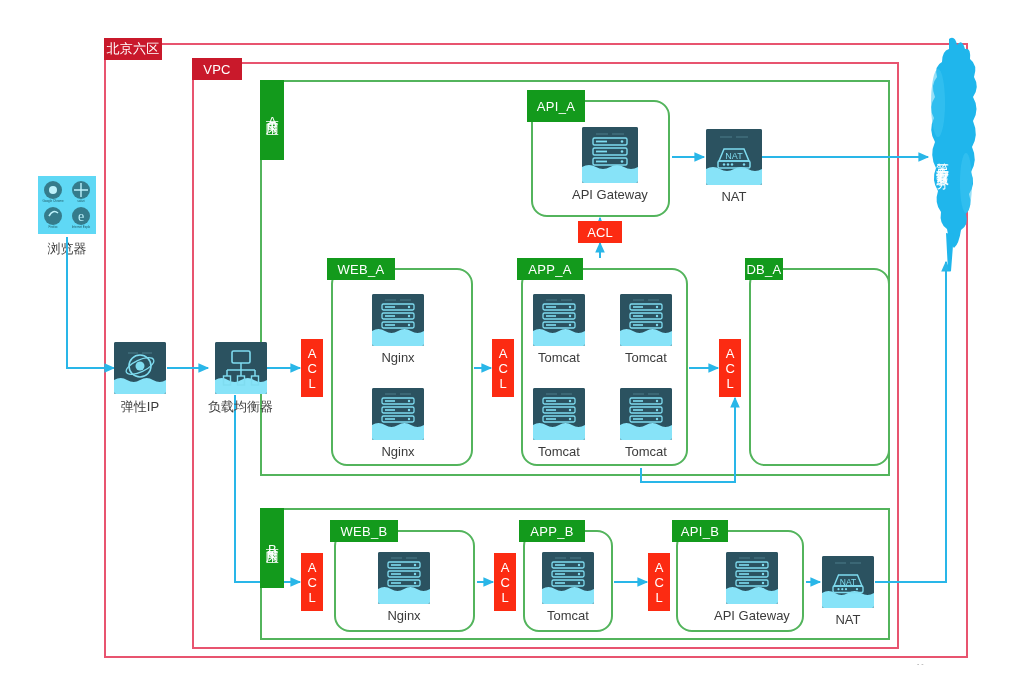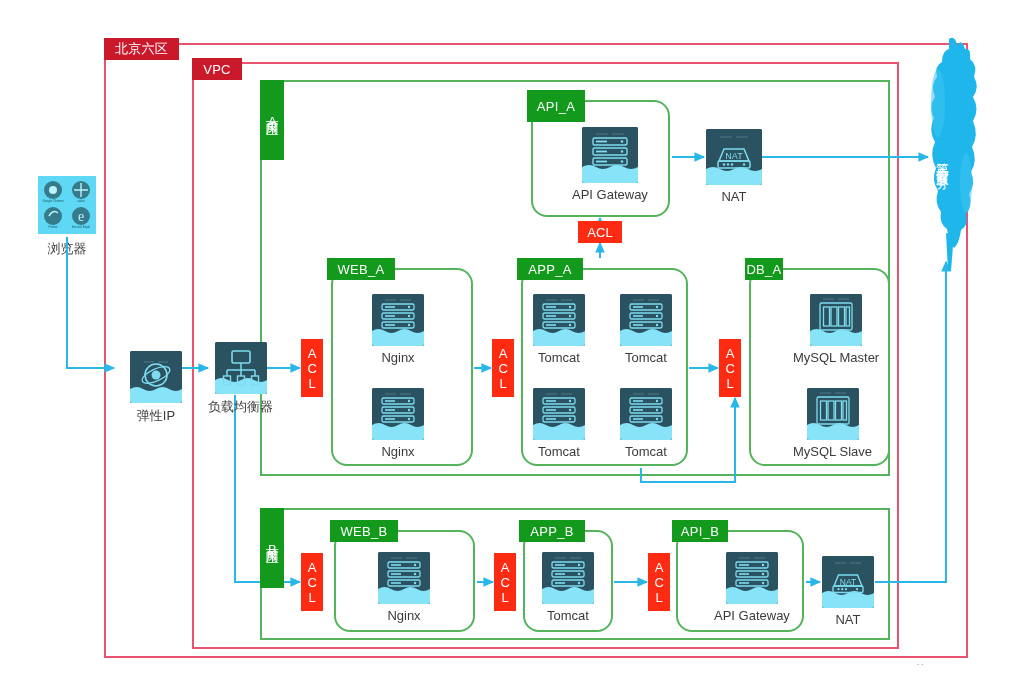--- a/index.html
+++ b/index.html
@@ -114,21 +114,21 @@
 </head>
 <body>
 
 <div id="canvas">
 
   <div class="frame frame-pink" style="left:104px; top:43px; width:864px; height:615px;"></div>
   <div class="frame frame-pink" style="left:192px; top:62px; width:707px; height:587px;"></div>
   <div class="frame frame-green" style="left:260px; top:80px; width:630px; height:396px;"></div>
   <div class="frame frame-green" style="left:260px; top:508px; width:630px; height:132px;"></div>
 
-  <div class="tag tag-red" style="left:104px; top:38px; width:75px; height:22px;">
+  <div class="tag tag-red" style="left:104px; top:38px; width:58px; height:22px;">
     <span>北京六区</span>
   </div>
   <div class="tag tag-red" style="left:192px; top:58px; width:50px; height:22px;">
     <span>VPC</span>
   </div>
   <div class="tag tag-green tag-vert" style="left:260px; top:80px; width:24px; height:80px;">
     <span>可用区A</span>
   </div>
   <div class="tag tag-green tag-vert" style="left:260px; top:508px; width:24px; height:80px;">
     <span>可用区B</span>
@@ -227,21 +227,21 @@
       <circle cx="43" cy="40" r="9" fill="#2e6b78" opacity=".85"></circle>
       <text x="43" y="45" font-size="14" font-family="Liberation Serif, serif" fill="#bdf1fb" text-anchor="middle">e</text>
       <text x="15" y="26" font-size="3" fill="#1f5a66" text-anchor="middle">Google Chrome</text>
       <text x="43" y="26" font-size="3" fill="#1f5a66" text-anchor="middle">safari</text>
       <text x="15" y="52" font-size="3" fill="#1f5a66" text-anchor="middle">Firefox</text>
       <text x="43" y="52" font-size="3" fill="#1f5a66" text-anchor="middle">Internet Explo</text>
     </svg>
   </div>
   <div class="browser-cap" style="left:38px; top:240px; width:58px; text-align:center;">浏览器</div>
 
-  <div class="node node-50" style="left:130px; top:342px;margin-top:9px;">
+  <div class="node node-50" style="left:114px; top:342px;">
     <div class="glyph">
       <svg viewBox="0 0 52 52">
         <rect width="52" height="52" fill="#2b5260"></rect>
         <path d="M0 38 q7 -4 13 0 q7 4 13 0 q7 -4 13 0 q7 4 13 0 L52 52 L0 52 Z" fill="#87e3f8"></path>
         <circle cx="26" cy="24" r="11" fill="none" stroke="#7fdcf0" stroke-width="1.6"></circle>
         <circle cx="26" cy="24" r="4.5" fill="#7fdcf0"></circle>
         <ellipse cx="26" cy="24" rx="15" ry="6" fill="none" stroke="#7fdcf0" stroke-width="1.3" transform="rotate(-25 26 24)"></ellipse>
         <path d="M14 11 h10 M28 11 h10" stroke="#4d7d8a" stroke-width="1.2"></path>
       </svg>
     </div>
@@ -444,55 +444,21 @@
           <circle cx="37" cy="13" r="1.2"></circle>
           <circle cx="37" cy="22" r="1.2"></circle>
           <circle cx="37" cy="31" r="1.2"></circle>
         </g>
         <path d="M13 6 h11 M28 6 h11" stroke="#4d7d8a" stroke-width="1"></path>
       </svg>
     </div>
     <div class="cap">Tomcat</div>
   </div>
 
-  <div class="node node-50" style="left:793px; top:294px;">
-    <div class="glyph">
-      <svg viewBox="0 0 52 52">
-        <rect width="52" height="52" fill="#2b5260"></rect>
-        <path d="M0 37 q6.5 -4 13 0 q6.5 4 13 0 q6.5 -4 13 0 q6.5 4 13 0 L52 52 L0 52 Z" fill="#87e3f8"></path>
-        <rect x="10" y="9" width="32" height="27" rx="1.6" fill="none" stroke="#7fdcf0" stroke-width="1.3"></rect>
-        <g fill="none" stroke="#7fdcf0" stroke-width="1.3">
-          <rect x="13.5" y="13" width="6" height="19"></rect>
-          <rect x="21" y="13" width="6" height="19"></rect>
-          <rect x="28.5" y="13" width="6" height="19"></rect>
-          <rect x="36" y="13" width="3.5" height="19"></rect>
-        </g>
-        <path d="M13 5 h11 M28 5 h11" stroke="#4d7d8a" stroke-width="1"></path>
-      </svg>
-    </div>
-    <div class="cap">MySQL Master</div>
-  </div>
-
-  <div class="node node-50" style="left:793px; top:388px;">
-    <div class="glyph">
-      <svg viewBox="0 0 52 52">
-        <rect width="52" height="52" fill="#2b5260"></rect>
-        <path d="M0 37 q6.5 -4 13 0 q6.5 4 13 0 q6.5 -4 13 0 q6.5 4 13 0 L52 52 L0 52 Z" fill="#87e3f8"></path>
-        <rect x="10" y="9" width="32" height="27" rx="1.6" fill="none" stroke="#7fdcf0" stroke-width="1.3"></rect>
-        <g fill="none" stroke="#7fdcf0" stroke-width="1.3">
-          <rect x="13.5" y="13" width="6" height="19"></rect>
-          <rect x="21" y="13" width="6" height="19"></rect>
-          <rect x="28.5" y="13" width="6" height="19"></rect>
-          <rect x="36" y="13" width="3.5" height="19"></rect>
-        </g>
-        <path d="M13 5 h11 M28 5 h11" stroke="#4d7d8a" stroke-width="1"></path>
-      </svg>
-    </div>
-    <div class="cap">MySQL Slave</div>
-  </div>
+
 
   <div class="node node-50" style="left:378px; top:552px;">
     <div class="glyph">
       <svg viewBox="0 0 52 52">
         <rect width="52" height="52" fill="#2b5260"></rect>
         <path d="M0 37 q6.5 -4 13 0 q6.5 4 13 0 q6.5 -4 13 0 q6.5 4 13 0 L52 52 L0 52 Z" fill="#87e3f8"></path>
         <g fill="none" stroke="#7fdcf0" stroke-width="1.3">
           <rect x="10" y="10" width="32" height="6" rx="1.4"></rect>
           <rect x="10" y="19" width="32" height="6" rx="1.4"></rect>
           <rect x="10" y="28" width="32" height="6" rx="1.4"></rect>

